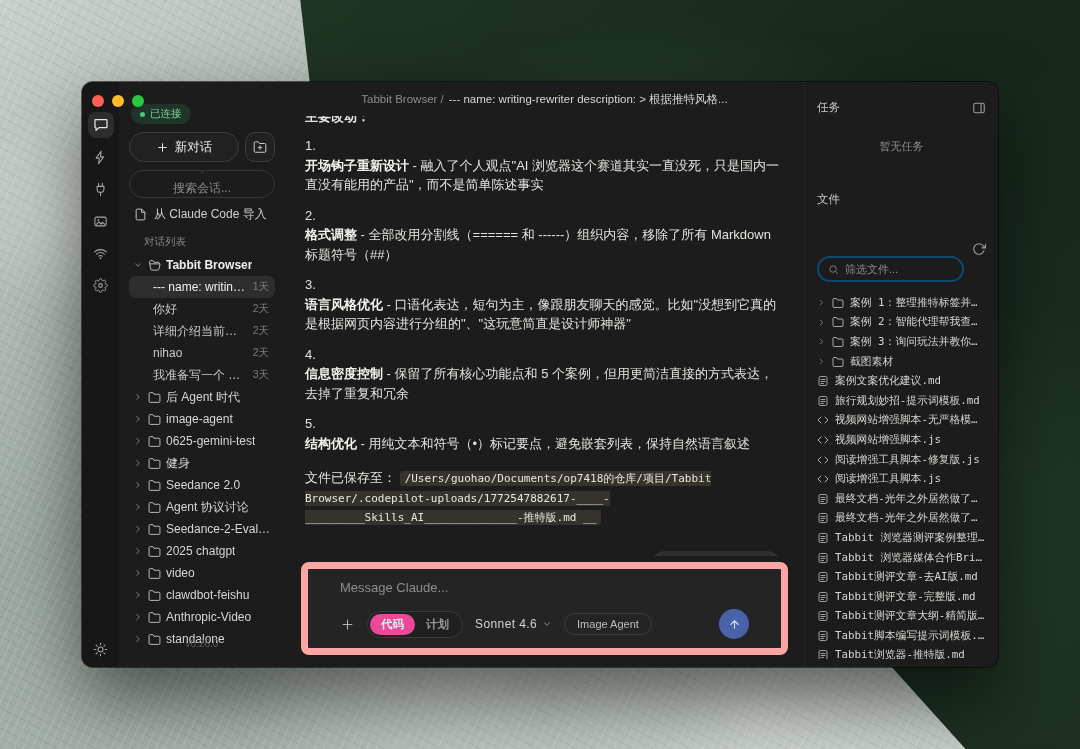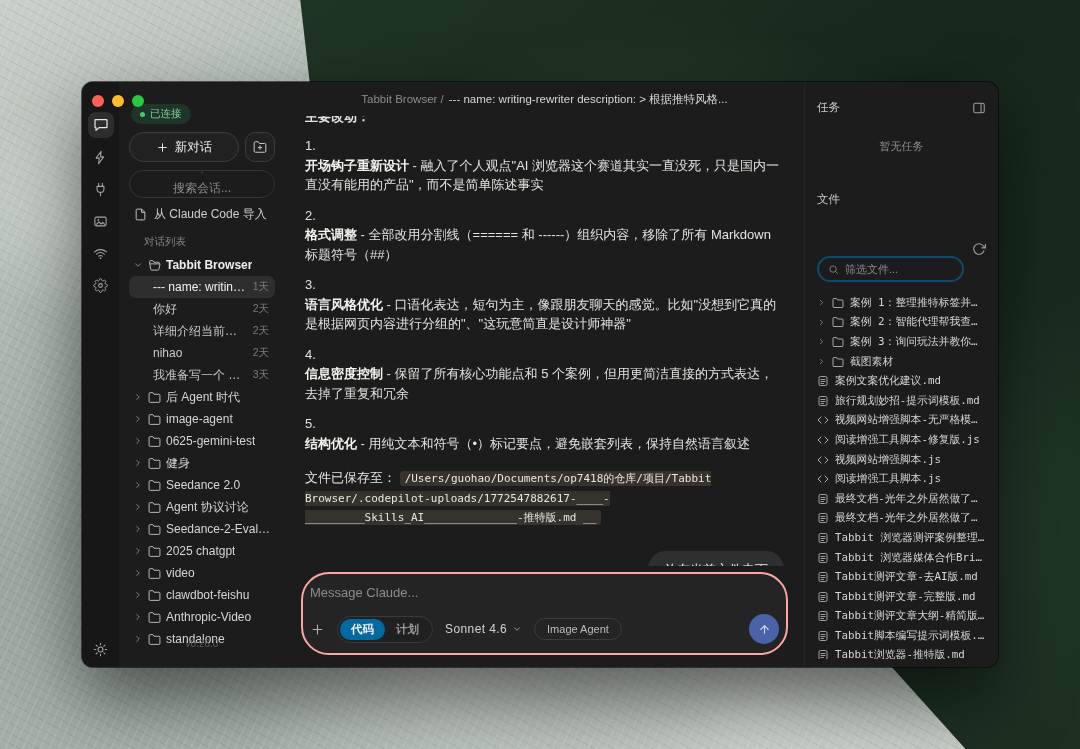--- a/index.html
+++ b/index.html
@@ -79,26 +79,26 @@
   .clip-line span { display:block; transform:translateY(-9px); }
   .md-item { margin-top:11px; }
   .md-item:first-of-type { margin-top:15px; }
   .md-item .t { font-weight:700; color:#f4f2ee; }
   .saved { margin-top:15px; }
   .code-inline { font-family:"DejaVu Sans Mono","Liberation Mono",monospace; font-size:11px;
     background:#35332c; color:#eae7df; padding:1px 5px; border-radius:3px; }
   .bubble-row { display:flex; justify-content:flex-end; margin-top:24px; }
   .bubble { background:#2f2f2f; border-radius:18px; padding:9px 16px; color:#f2f2f2; }
   .composer { padding:6px 16px 12px; flex:none; }
-  .composer-box { border:2px solid #fca5a5; background:#242424; border-radius:28px; padding:11px 7px 9px; }
+  .composer-box { border:7px solid #fca5a5; background:#242424; border-radius:8px; padding:11px 32px 9px; }
   .ph { color:#8d8d8d; font-size:13px; }
   .toolbar { display:flex; align-items:center; gap:12px; margin-top:14px; }
   .plus-btn { color:#b0b0b0; }
   .seg { display:flex; background:#202020; border:1px solid #3a3a3a; border-radius:15px; padding:2px; }
-  .seg-on { background:#0369a1; border-radius:12px; padding:3px 11px; font-size:11.5px; font-weight:700; color:#f2f2f2; }
+  .seg-on { background:#ec4899; border-radius:12px; padding:3px 11px; font-size:11.5px; font-weight:700; color:#f2f2f2; }
   .seg-off { padding:3px 11px; font-size:11.5px; font-weight:700; color:#9a9a9a; }
   .model { display:flex; align-items:center; gap:5px; font-size:12px; color:#d2d2d2; letter-spacing:.4px; }
   .model .chev { color:#9a9a9a; }
   .agent-pill { border:1px solid #3b3b3b; border-radius:14px; padding:4px 12px; font-size:11px; color:#bdbdbd; }
   .send { margin-left:auto; width:30px; height:30px; border-radius:50%; background:#4a63a8;
     display:flex; align-items:center; justify-content:center; color:#cdd8f2; }
 
   
   .rightpanel { width:194px; flex:none; border-left:1px solid #252525; padding:12px 12px 8px;
     display:flex; flex-direction:column; min-width:0; }
@@ -568,27 +568,27 @@
         <div class="frow">
             <svg class="ficon" width="12" height="12" viewBox="0 0 24 24">
               <use href="#i-code"></use>
             </svg>
             <span class="lbl">视频网站增强脚本-无严格模式....</span>
           </div>
         <div class="frow">
             <svg class="ficon" width="12" height="12" viewBox="0 0 24 24">
               <use href="#i-code"></use>
             </svg>
+            <span class="lbl">视频网站增强脚本.js</span>
+          </div>
+        <div class="frow">
+            <svg class="ficon" width="12" height="12" viewBox="0 0 24 24">
+              <use href="#i-code"></use>
+            </svg>
             <span class="lbl">阅读增强工具脚本-修复版.js</span>
-          </div>
-        <div class="frow">
-            <svg class="ficon" width="12" height="12" viewBox="0 0 24 24">
-              <use href="#i-code"></use>
-            </svg>
-            <span class="lbl">视频网站增强脚本.js</span>
           </div>
         <div class="frow">
             <svg class="ficon" width="12" height="12" viewBox="0 0 24 24">
               <use href="#i-code"></use>
             </svg>
             <span class="lbl">阅读增强工具脚本.js</span>
           </div>
         <div class="frow">
             <svg class="ficon" width="12" height="12" viewBox="0 0 24 24">
               <use href="#i-doc"></use>

